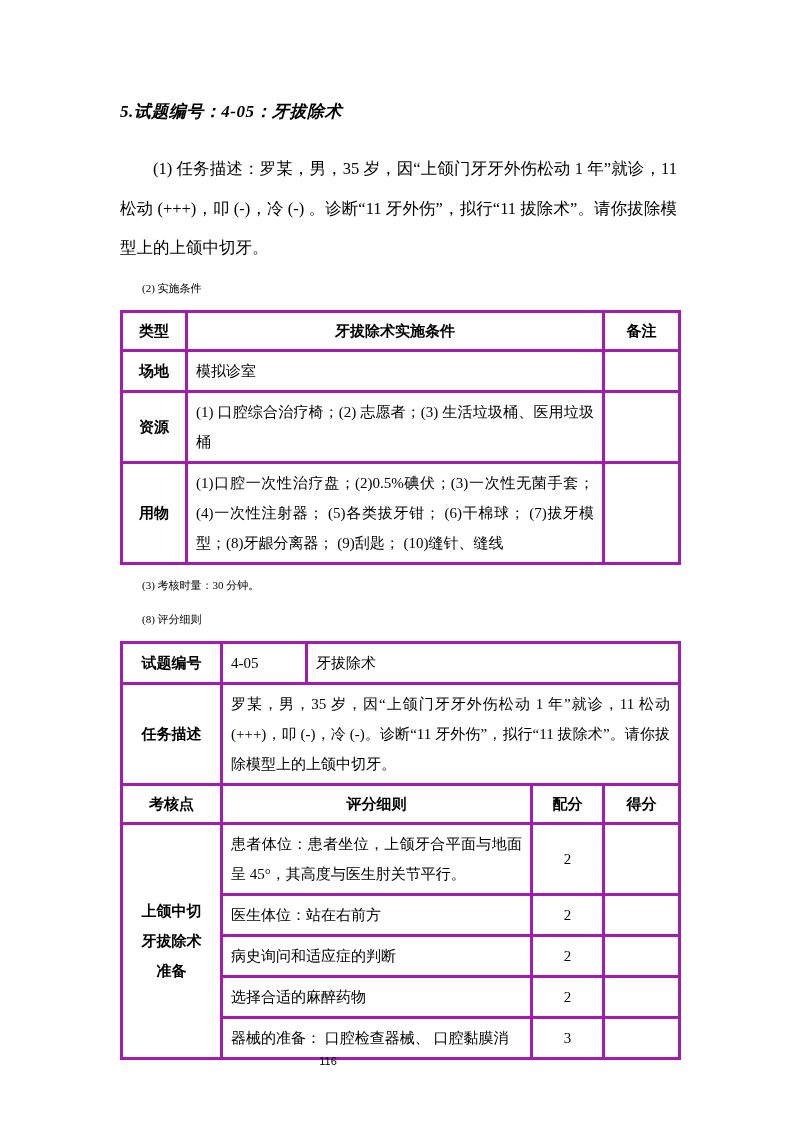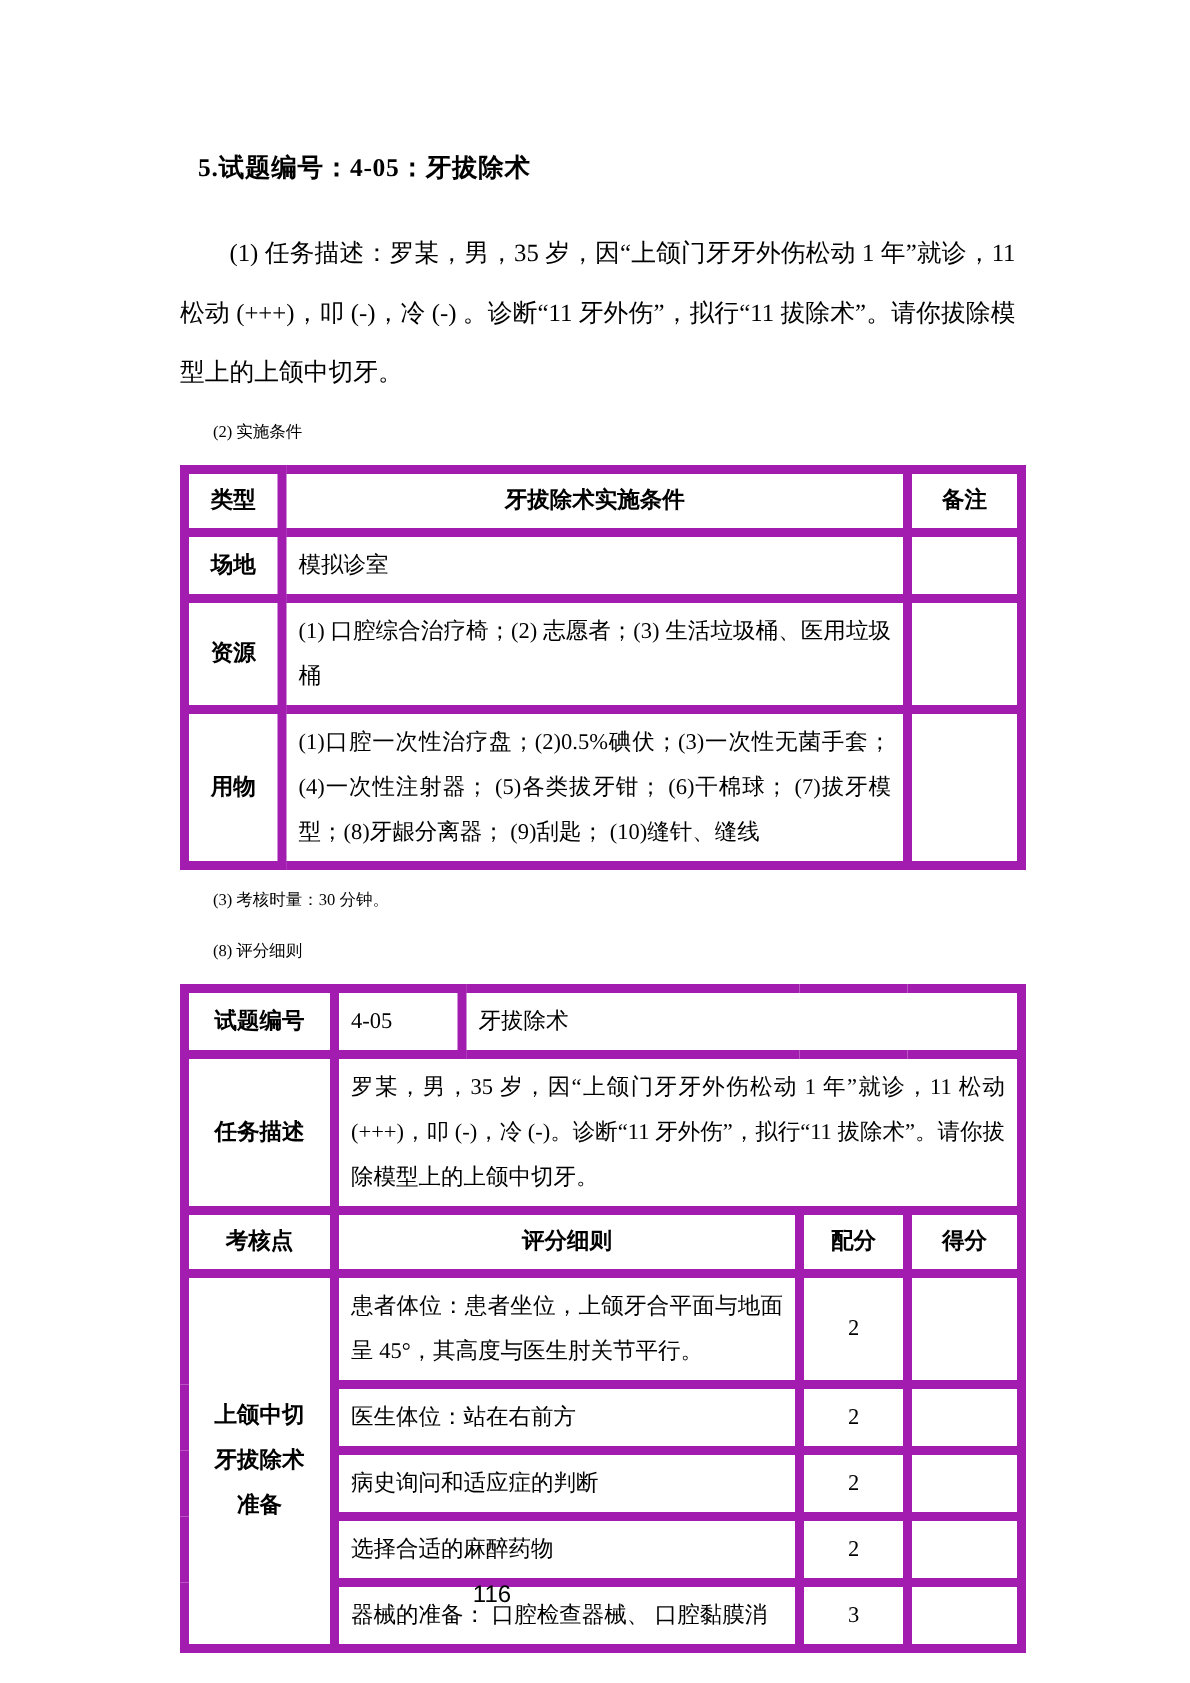--- a/index.html
+++ b/index.html
@@ -14,22 +14,23 @@
   }
   .page {
     width: 793px;
     height: 1122px;
     padding: 100px 116px 0 120px;
     position: relative;
   }
   .doc-title {
     font-size: 17px;
     font-weight: bold;
-    margin: 0 0 26px 12px;
+    margin: 0 0 26px 0;
     letter-spacing: 0.5px;
+    font-style: italic;
   }
   .body-text {
     font-size: 16.5px;
     line-height: 2.4;
     text-align: justify;
     margin: 0;
   }
   .indent { text-indent: 2em; }
   .sub-heading {
     font-size: 11px;
@@ -37,21 +38,21 @@
     padding-left: 2em;
     line-height: 2.2;
   }
   table {
     border-collapse: collapse;
     width: 558px;
     table-layout: fixed;
     font-size: 15px;
   }
   td, th {
-    border: 6px solid #a21caf;
+    border: 3px solid #a21caf;
     padding: 4px 8px;
     vertical-align: middle;
     line-height: 2.0;
   }
   th { font-weight: bold; text-align: center; padding: 3px 4px; }
   .t1-col-type { width: 65px; }
   .t1-col-content { width: 417px; }
   .t1-col-note { width: 76px; }
   .type-cell {
     font-weight: bold;
@@ -72,21 +73,21 @@
   }
   .score-cell { text-align: center; }
   .detail-cell { text-align: justify; }
   .mt-table { margin-top: 4px; }
   .page-number {
     position: absolute;
     left: 0;
     top: 1055px;
     width: 656px;
     text-align: center;
-    font-size: 16px;
+    font-size: 11px;
     font-family: "Liberation Sans", "DejaVu Sans", sans-serif;
   }
 </style>
 </head>
 <body>
 
 <div class="page">
 
   <h1 class="doc-title">5.试题编号：4-05：牙拔除术</h1>
 

